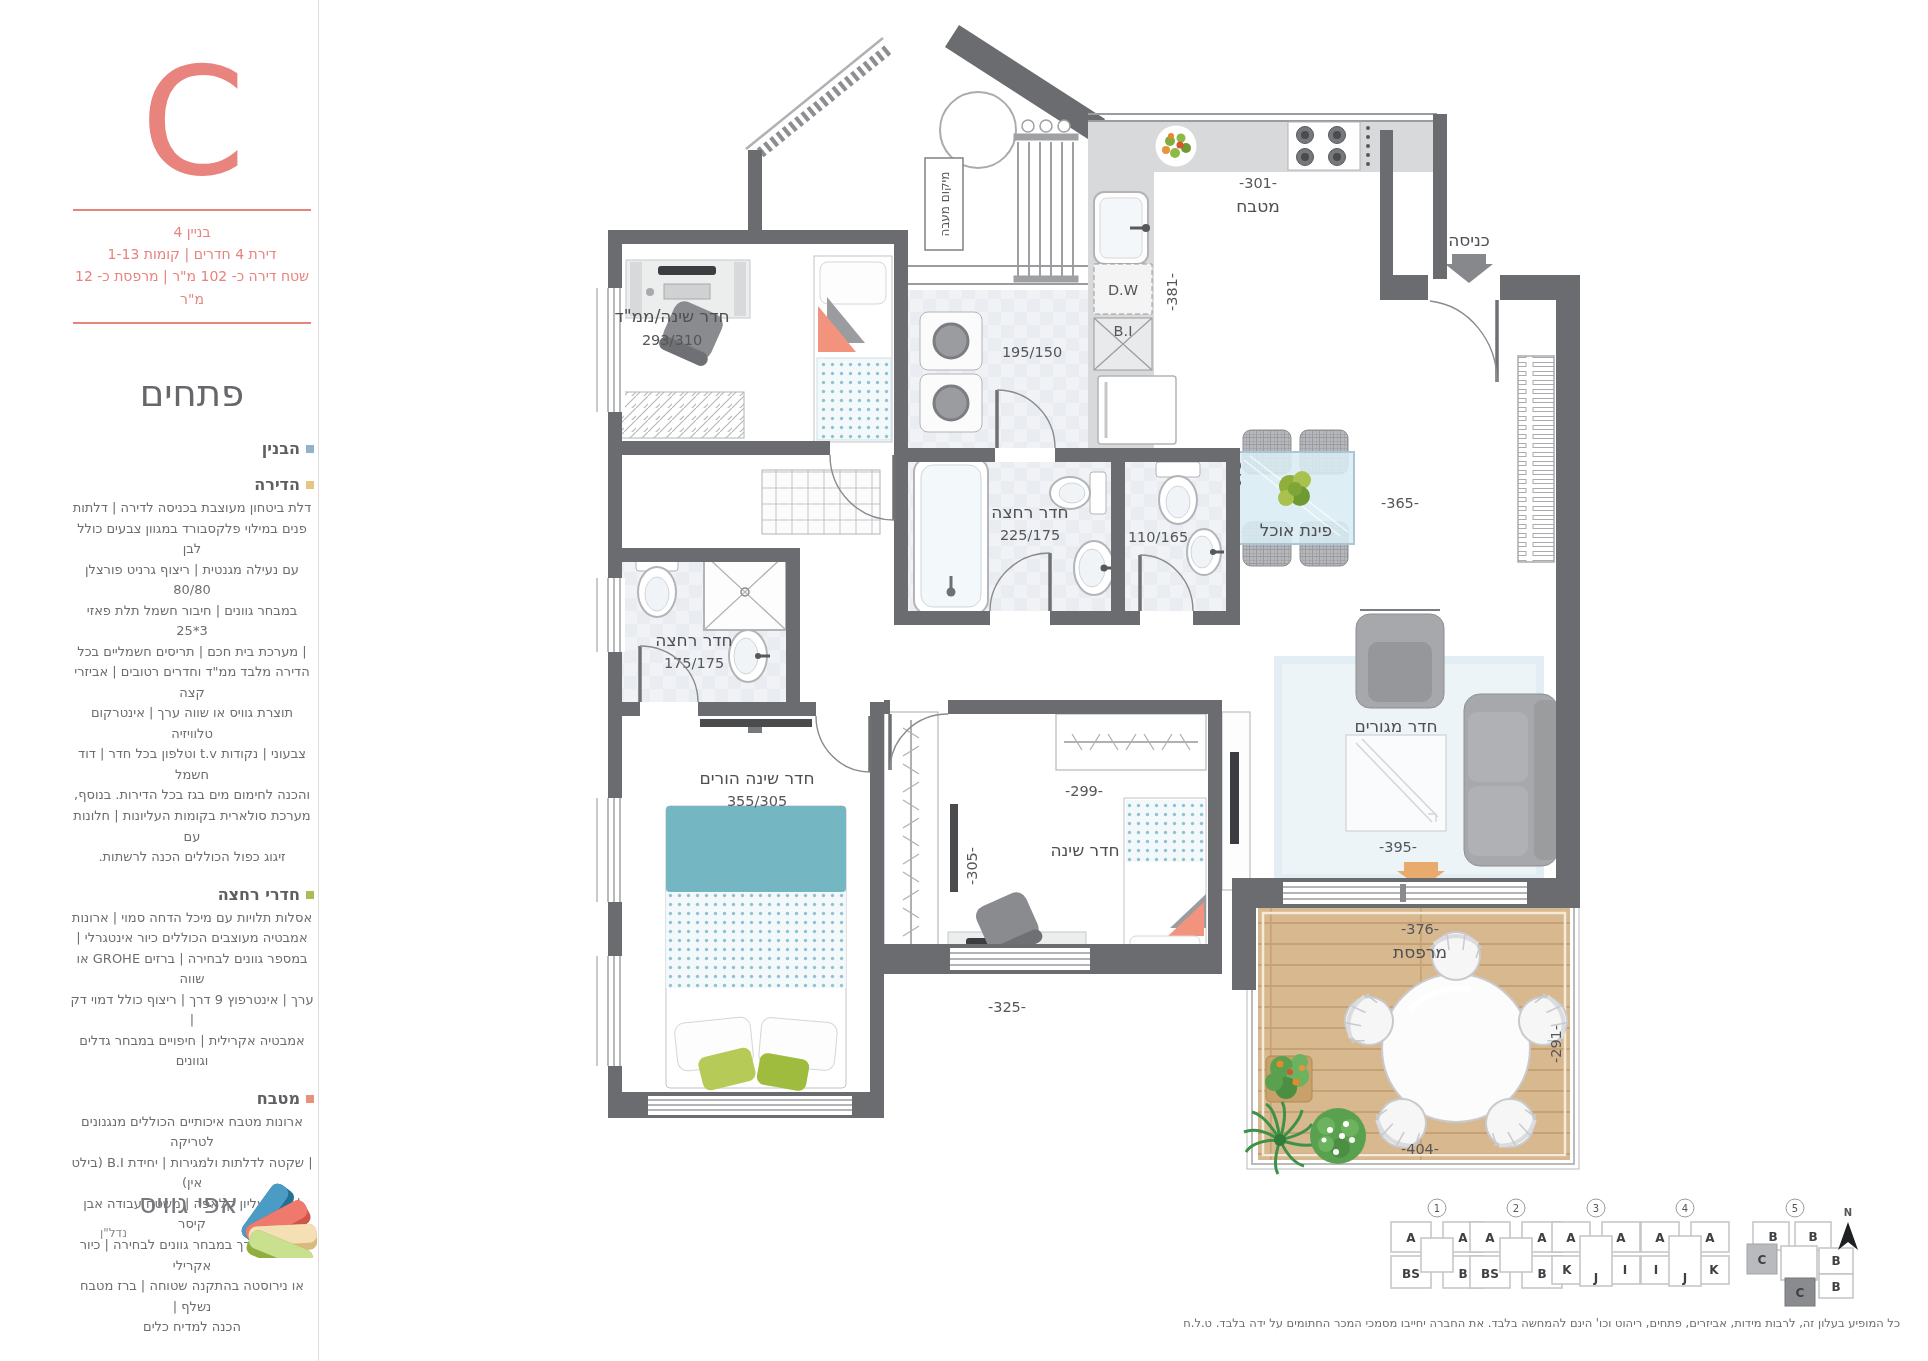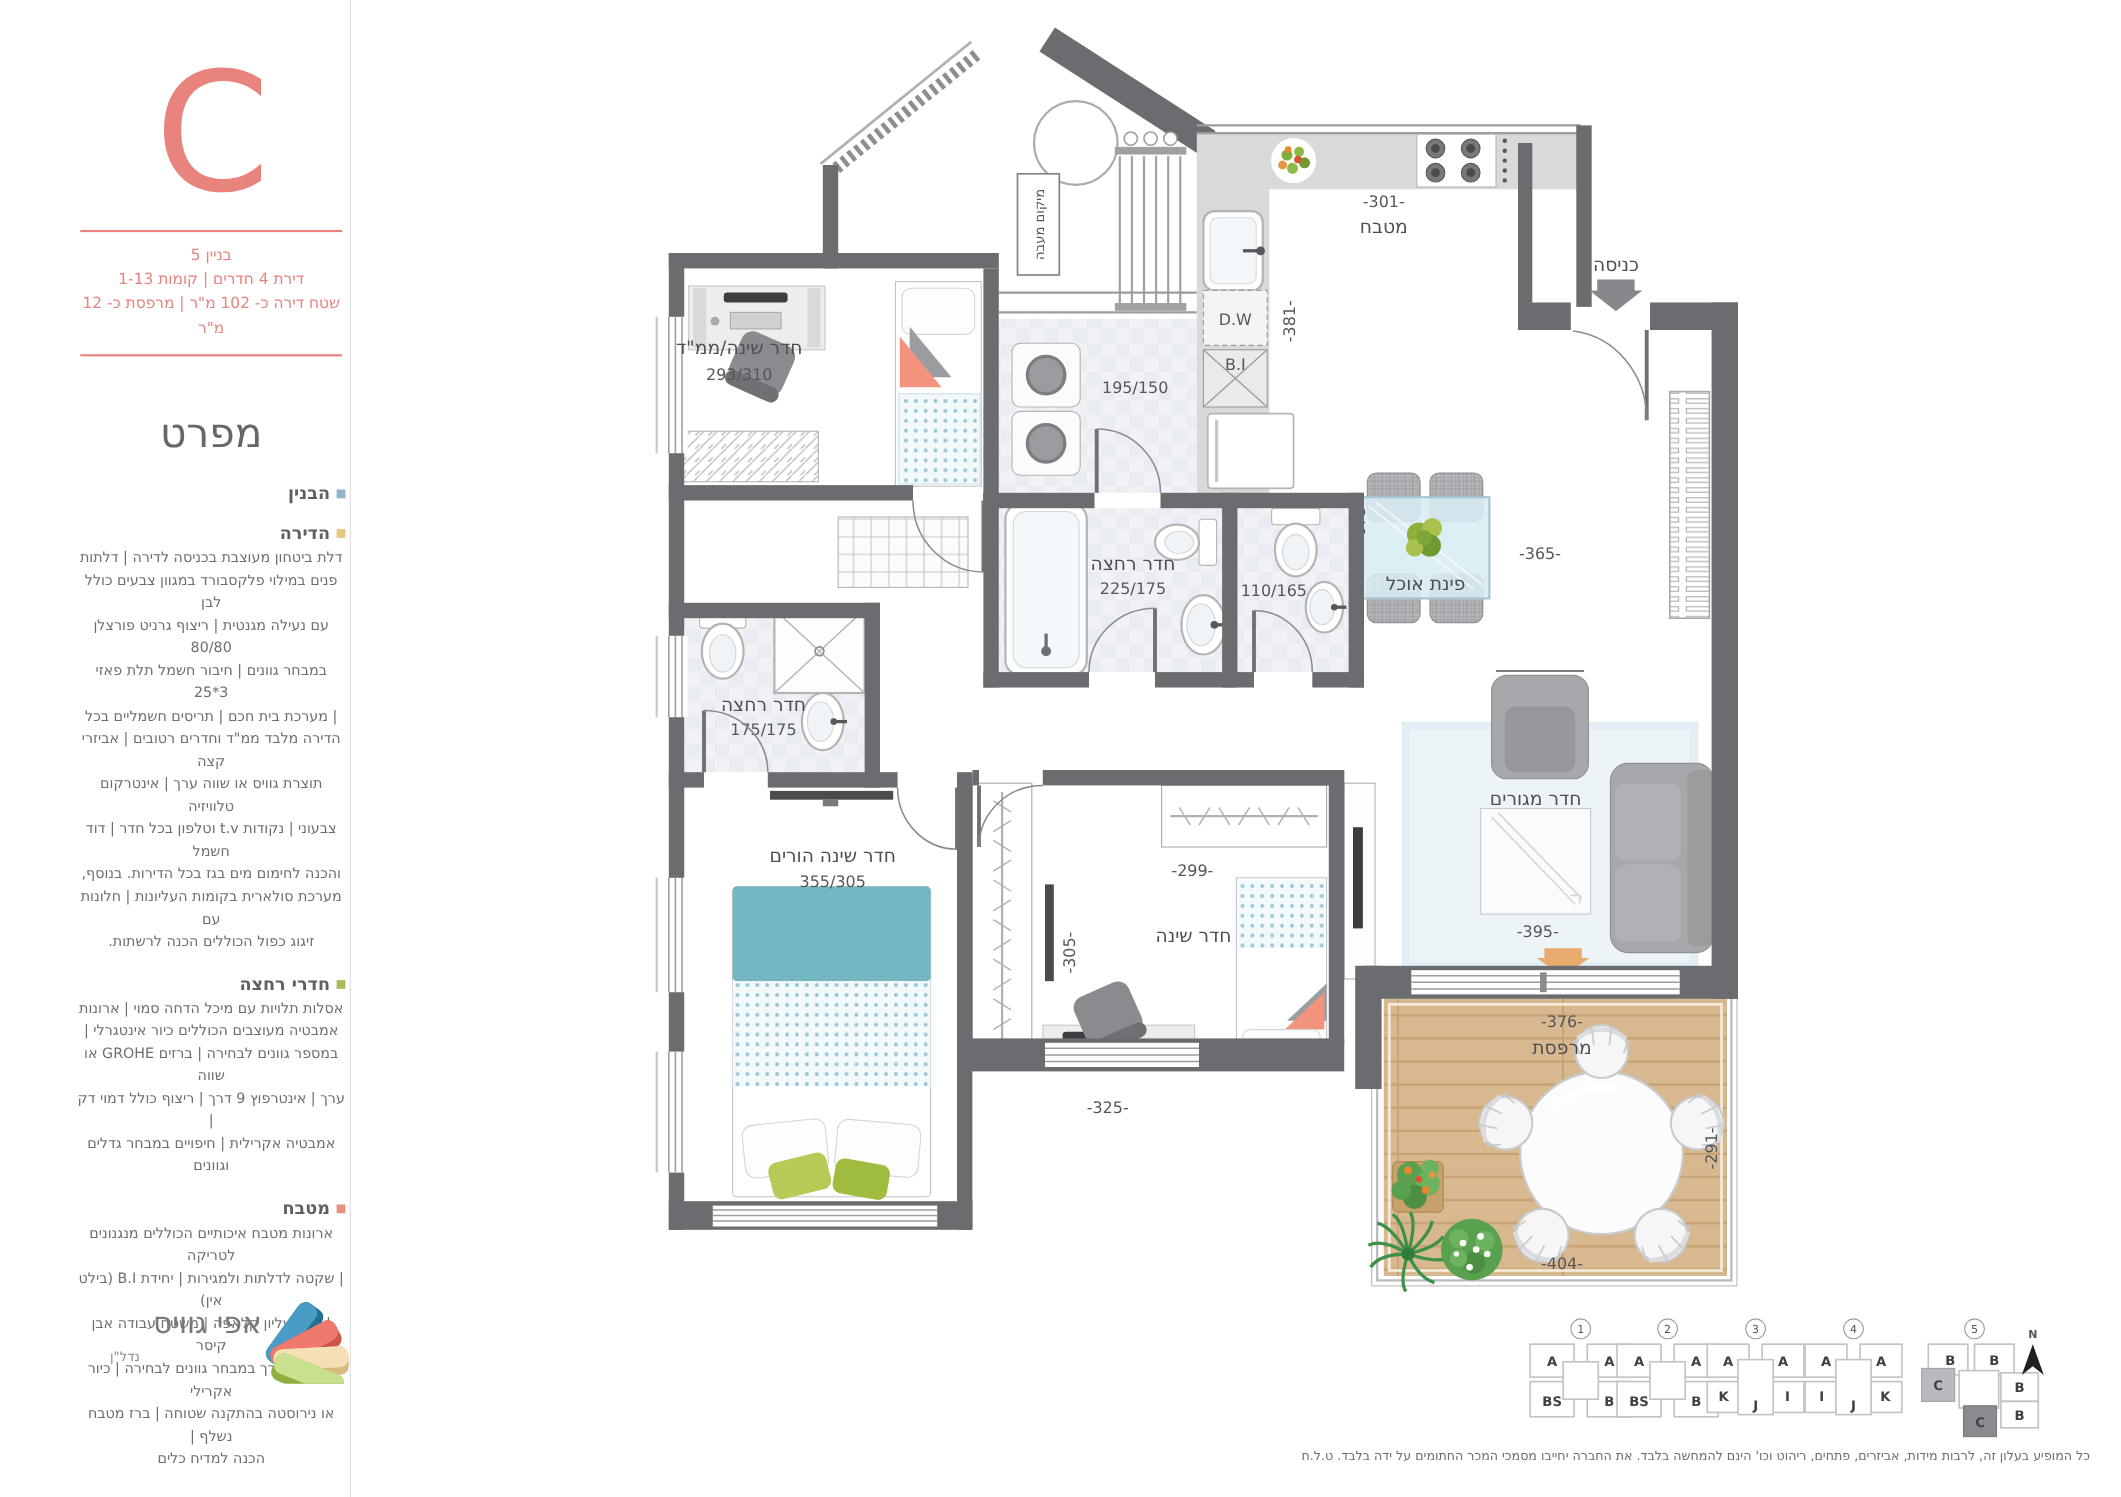--- a/index.html
+++ b/index.html
@@ -31,29 +31,29 @@
 </style>
 </head>
 <body>
 
 <div class="sep"></div>
 
 <div class="unitcard">
   <div class="letter">C</div>
   <div class="rule"></div>
   <div class="unitinfo">
-    <div>בניין 5</div>
+    <div>בניין 4</div>
     <div>דירת 4 חדרים  |  קומות 1-13</div>
     <div>שטח דירה כ- 102 מ"ר  |  מרפסת כ- 12 מ"ר</div>
   </div>
   <div class="rule"></div>
 </div>
 
 <div class="spec">
-  <h1>מפרט</h1>
+  <h1>פתחים</h1>
   <div class="sec">
     <div class="sec-title"><span class="bullet" style="background: rgb(143, 179, 199);"></span><span>הבנין</span></div>
   </div>
   <div class="sec">
     <div class="sec-title"><span class="bullet" style="background: rgb(231, 199, 127);"></span><span>הדירה</span></div>
     <div class="sec-body">דלת ביטחון מעוצבת בכניסה לדירה | דלתות
 פנים במילוי פלקסבורד במגוון צבעים כולל לבן
 עם נעילה מגנטית | ריצוף גרניט פורצלן 80/80
 במבחר גוונים | חיבור חשמל תלת פאזי 3*25
 | מערכת בית חכם | תריסים חשמליים בכל

